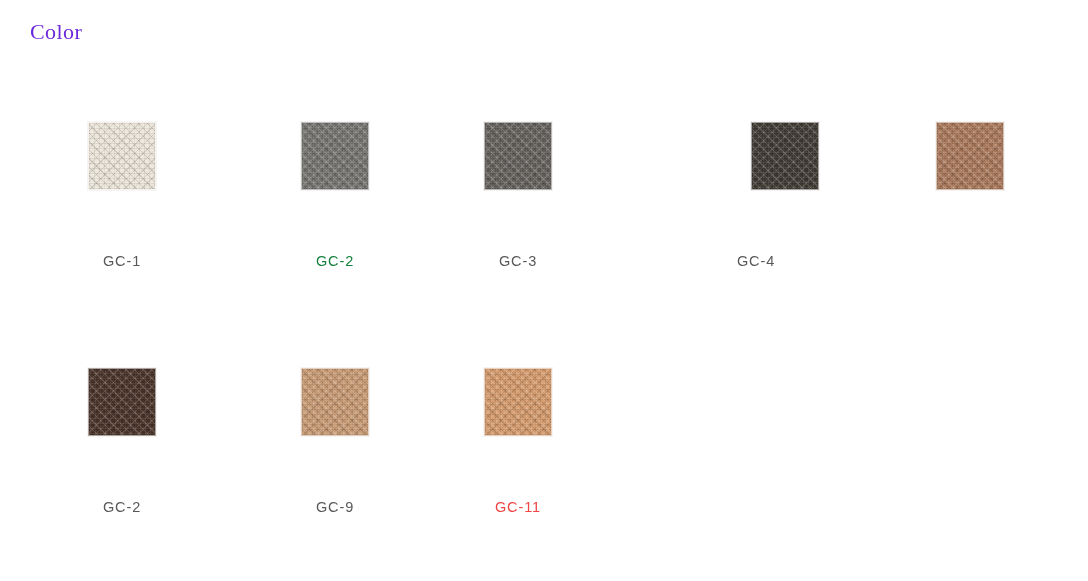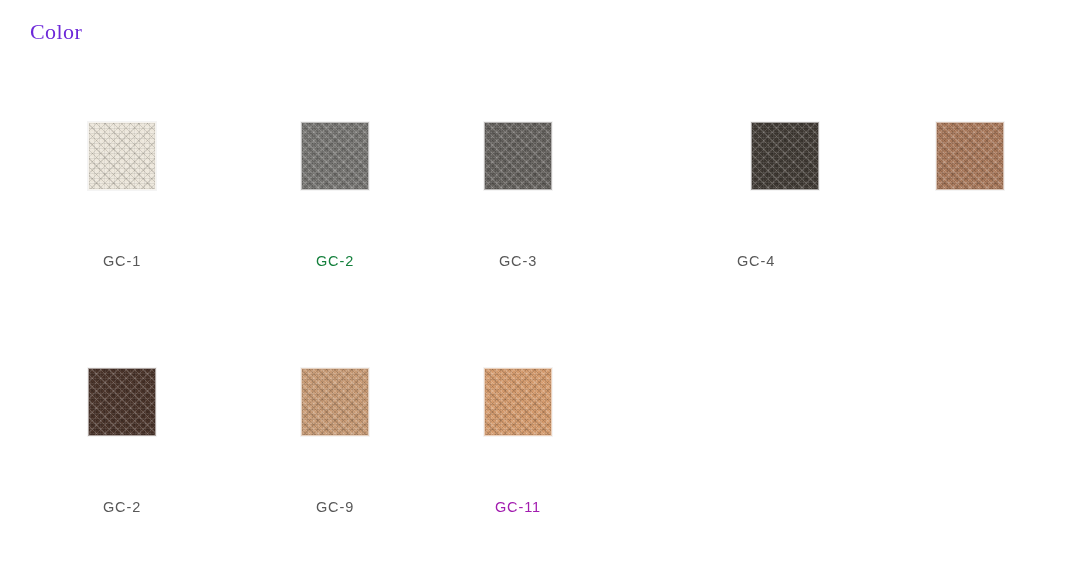--- a/index.html
+++ b/index.html
@@ -181,19 +181,19 @@
         <span class="swatch-label" style="color: rgb(88, 88, 88);">GC-2</span>
       </div>
 
       <div class="swatch-cell col-1">
         <span class="swatch-chip" style="background-color: rgb(200, 154, 116);"></span>
         <span class="swatch-label" style="color: rgb(88, 88, 88);">GC-9</span>
       </div>
 
       <div class="swatch-cell col-2">
         <span class="swatch-chip" style="background-color: rgb(212, 154, 108);"></span>
-        <span class="swatch-label" style="color: #a21caf;">GC-11</span>
+        <span class="swatch-label" style="color: #ef4444;">GC-11</span>
       </div>
 
     </div>
 
   </div>
 </div>
 
 </body></html>

